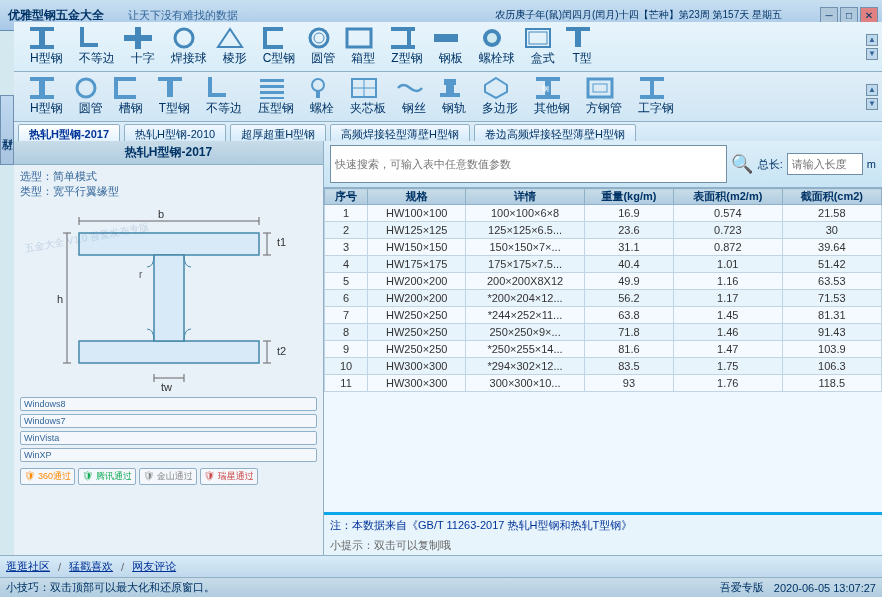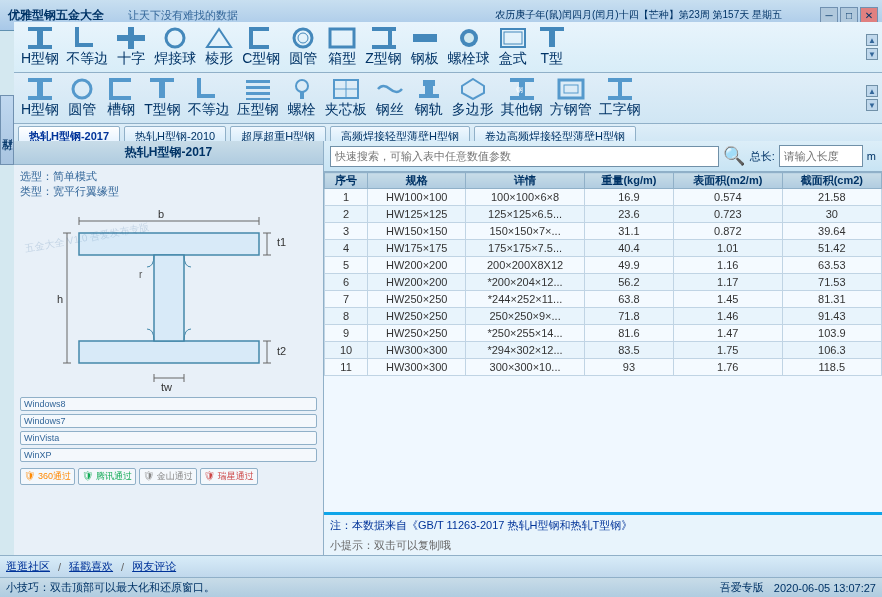--- a/index.html
+++ b/index.html
@@ -90,32 +90,32 @@
     #search-bar {
       display: flex;
       align-items: center;
       padding: 4px 6px;
       background: linear-gradient(to bottom, #dceef8, #c8e4f4);
       border-bottom: 1px solid #90b0c8;
       gap: 4px;
     }
     #search-bar .search-box {
       flex: 1;
-      height: 21px;
+      height: 38px;
       border: 1px solid #7090a8;
       padding: 0 4px;
       font-size: 11px;
       background: white;
       color: #666;
     }
     #search-bar .length-label {
       font-size: 11px; color: #003366;
     }
     #search-bar .length-input {
-      width: 84px; height: 22px;
+      width: 76px; height: 22px;
       border: 1px solid #7090a8;
       padding: 0 4px;
       font-size: 11px;
     }
     #search-bar .unit-label {
       font-size: 11px; color: #003366;
     }
 
     
     #data-table-container {
@@ -260,21 +260,21 @@
 
     .tb-item {
       display: flex; flex-direction: column; align-items: center;
       padding: 2px 3px; cursor: pointer; min-width: 38px;
     }
     .tb-icon-box {
       width: 30px; height: 24px;
       display: flex; align-items: center; justify-content: center;
       font-size: 14px; color: #336699;
     }
-    .tb-label { font-size: 14px; color: #003366; white-space: nowrap; }
+    .tb-label { font-size: 12px; color: #003366; white-space: nowrap; margin-left: 9px; }
 
     .tb-nav {
       margin-left: auto; display: flex; flex-direction: column; gap: 2px;
     }
     .tb-nav-btn {
       width: 12px; height: 12px;
       background: #c0d8ec; border: 1px solid #7090a8;
       font-size: 8px; display: flex; align-items: center; justify-content: center;
       cursor: pointer; color: #336699;
     }

